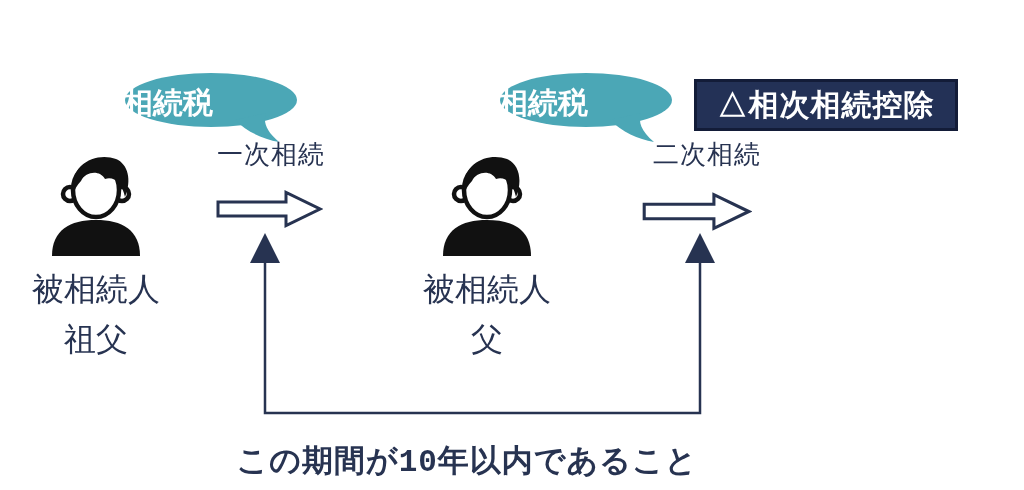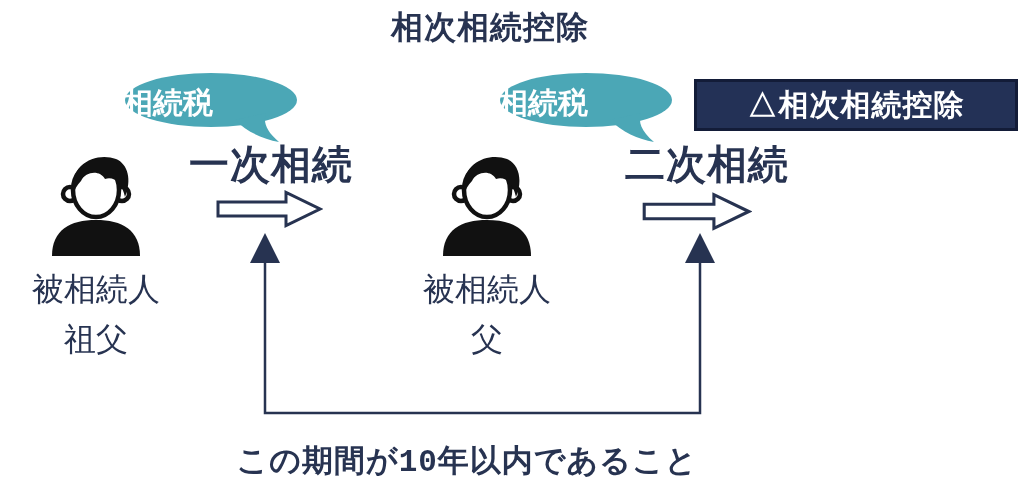--- a/index.html
+++ b/index.html
@@ -18,26 +18,26 @@
   .title{position:absolute;top:6px;left:490px;transform:translateX(-50%);
     font-size:32px;font-weight:700;color:var(--navy);white-space:nowrap;letter-spacing:1px;}
 
   .bubble{position:absolute;width:180px;height:74px;}
   .bubble svg{position:absolute;inset:0;}
   .bubble .bubble-label{position:absolute;top:11px;left:0;width:176px;
     font-size:30px;font-weight:700;color:var(--on-dark);white-space:nowrap;}
   .bubble-1{left:123px;top:72px;}
   .bubble-2{left:498px;top:72px;}
 
-  .transfer{position:absolute;transform:translateX(-50%);font-size:40px;font-weight:700;
+  .transfer{position:absolute;transform:translateX(-50%);font-size:26px;font-weight:400;
     color:var(--navy);white-space:nowrap;letter-spacing:1px;text-align:center;}
   .transfer-1{left:271px;top:137px;}
   .transfer-2{left:707px;top:137px;}
 
-  .deduction-box{position:absolute;left:694px;top:79px;width:324px;height:52px;
+  .deduction-box{position:absolute;left:694px;top:79px;width:264px;height:52px;
     background:var(--box-bg);border:3px solid var(--box-border);
     display:flex;align-items:center;justify-content:center;
     font-size:30px;font-weight:600;color:var(--on-dark);white-space:nowrap;letter-spacing:1px;}
 
   .person{position:absolute;width:220px;text-align:center;}
   .person-1{left:-14px;top:150px;}  
   .person-2{left:377px;top:150px;}  
   .person-3{left:766px;top:150px;}  
   .person svg{display:block;margin:0 auto;}
   .person .role{margin-top:12px;font-size:32px;font-weight:500;color:var(--navy);white-space:nowrap;}
@@ -50,21 +50,20 @@
   .bracket{position:absolute;left:230px;top:225px;}
 
   .period-note{position:absolute;left:467px;top:440px;transform:translateX(-50%);
     font-size:31px;font-weight:600;color:var(--navy);white-space:nowrap;letter-spacing:1px;font-family:Liberation Mono, monospace;}
 </style>
 </head>
 <body>
 
 <div class="canvas">
 
-  <div class="title">相次相続控除</div>
 
   <div class="bubble bubble-1">
     <svg width="180" height="74" viewBox="0 0 180 74">
       <ellipse cx="88" cy="28" rx="86" ry="27" style="fill:var(--teal)"></ellipse>
       <path d="M112,48 C124,60 140,67 156,70 C143,59 140,50 143,41 Z" style="fill:var(--teal)"></path>
     </svg>
     <div class="bubble-label">相続税</div>
   </div>
 
   <div class="bubble bubble-2">

